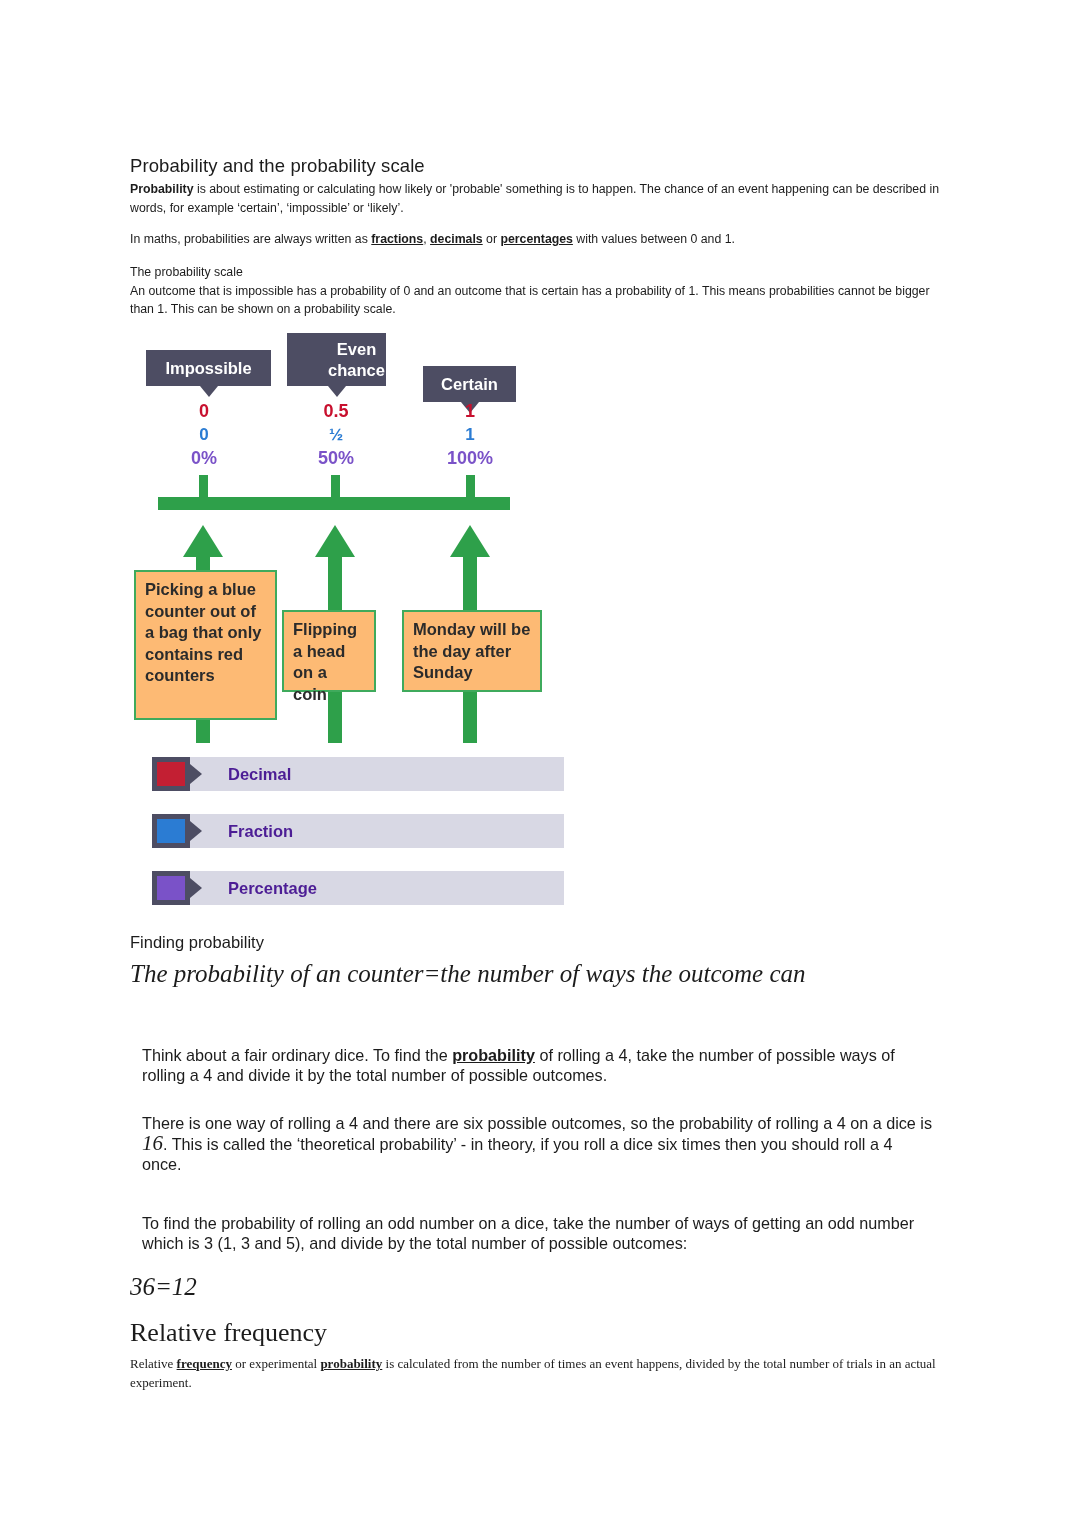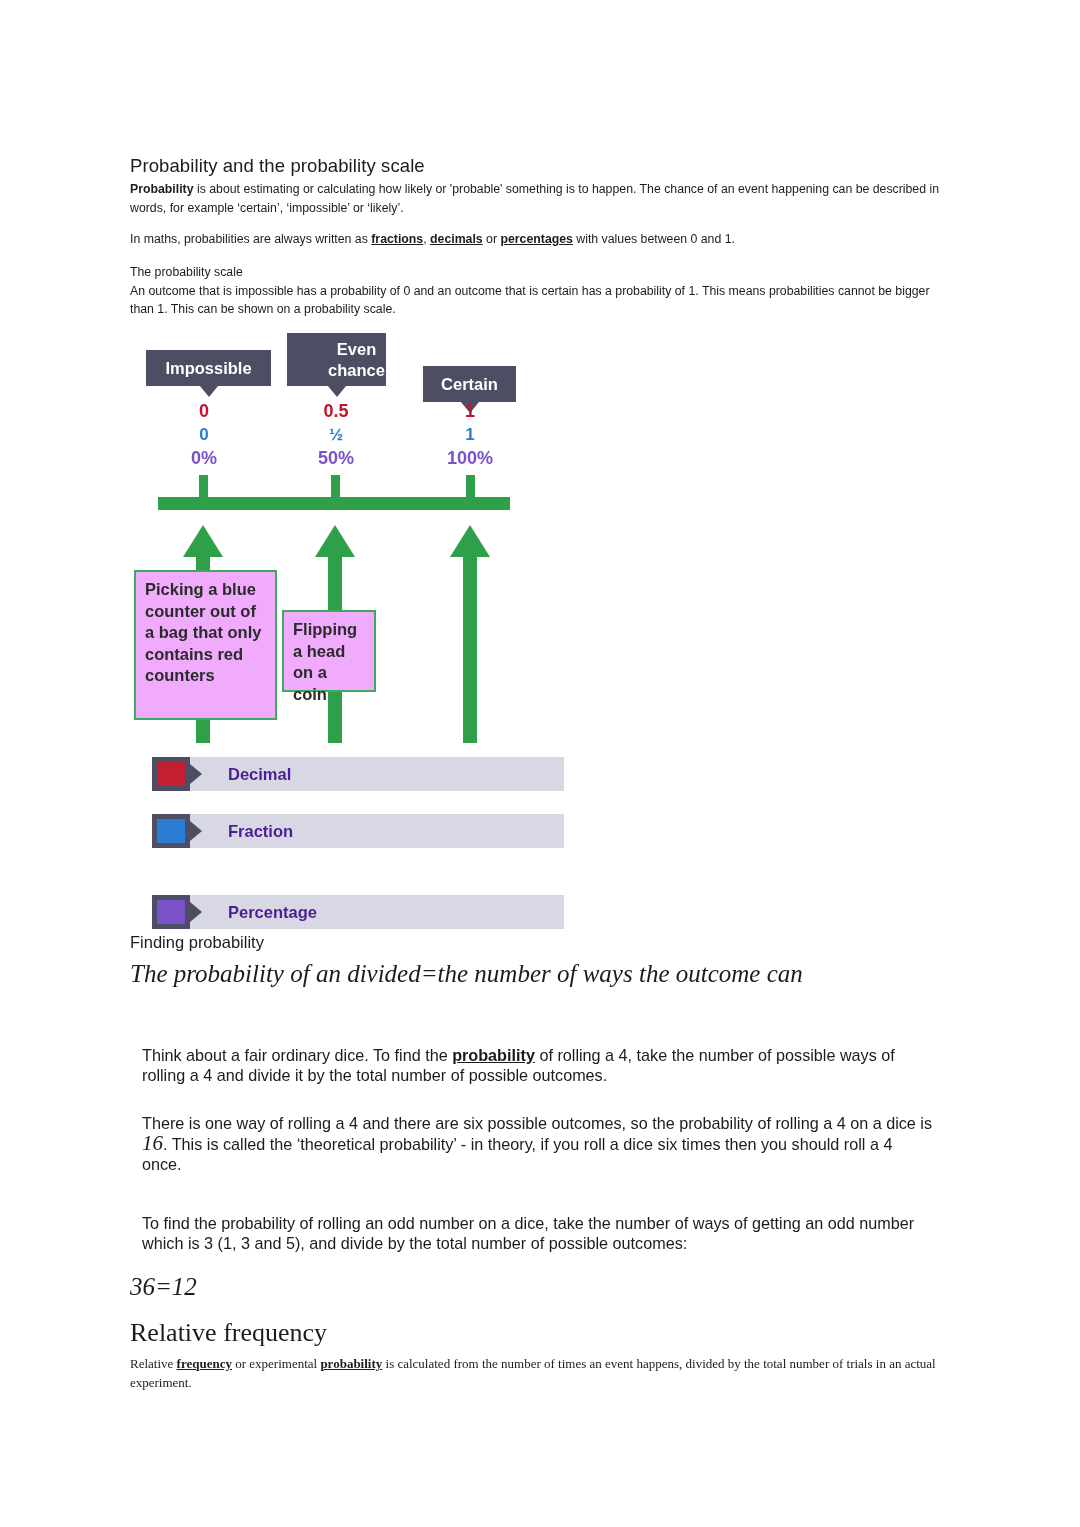--- a/index.html
+++ b/index.html
@@ -160,21 +160,21 @@
     position: absolute;
     left: 0; top: 0;
     width: 0; height: 0;
     border-left: 20px solid transparent;
     border-right: 20px solid transparent;
     border-bottom: 32px solid #2ea04a;
   }
 
   .evbox {
     position: absolute;
-    background: #f0abfc;
+    background: #fdba74;
     border: 2px solid #3faa5c;
     box-sizing: border-box;
     font-family: "Liberation Sans", sans-serif;
     font-weight: bold;
     font-size: 16.5px;
     line-height: 21.5px;
     color: #2b2b2b;
     padding: 7px 9px;
   }
 
@@ -291,56 +291,57 @@
     </div>
     <div class="arrow-up" style="left:320px; top:200px; height:218px;">
       <div class="headtri"></div>
       <div class="shaft" style="top:30px; height:188px;"></div>
     </div>
 
     <div class="evbox" style="left:4px; top:245px; width:143px; height:150px;">Picking a blue counter out of a bag that only contains red counters</div>
 
     <div class="evbox" style="left:152px; top:285px; width:94px; height:82px;">Flipping a head on a coin</div>
 
+    <div class="evbox" style="left:272px; top:285px; width:140px; height:82px;">Monday will be the day after Sunday</div>
 
     <div class="legend-row" style="left:22px; top:432px; width:412px;">
       <div class="legend-bar" style="width:374px;"></div>
       <div class="legend-sw-frame">
         <div class="legend-sw-inner" style="background:#c31f33;"></div>
       </div>
       <div class="legend-point"></div>
       <div class="legend-text">Decimal</div>
     </div>
 
     <div class="legend-row" style="left:22px; top:489px; width:412px;">
       <div class="legend-bar" style="width:374px;"></div>
       <div class="legend-sw-frame">
         <div class="legend-sw-inner" style="background:#2b7cd3;"></div>
       </div>
       <div class="legend-point"></div>
       <div class="legend-text">Fraction</div>
     </div>
 
-    <div class="legend-row" style="left:22px; top:570px; width:412px;">
+    <div class="legend-row" style="left:22px; top:546px; width:412px;">
       <div class="legend-bar" style="width:374px;"></div>
       <div class="legend-sw-frame">
         <div class="legend-sw-inner" style="background:#7a52c8;"></div>
       </div>
       <div class="legend-point"></div>
       <div class="legend-text">Percentage</div>
     </div>
 
   </div>
 
   <div class="col" style="top:933px;">
     <div class="lbl" style="font-size:16.5px;">Finding probability</div>
   </div>
 
   <div class="col" style="top:957px;">
-    <div class="formula">The probability of an divided=the number of ways the outcome can</div>
+    <div class="formula">The probability of an counter=the number of ways the outcome can</div>
   </div>
 
   <div class="col" style="top:1033px;">
     <p class="body"><span>Think about a fair ordinary dice. To find the </span><b class="u">probability</b><span> of rolling a 4, take the number of possible ways of rolling a 4 and divide it by the total number of possible outcomes.</span></p>
   </div>
 
   <div class="col" style="top:1101px;">
     <p class="body"><span>There is one way of rolling a 4 and there are six possible outcomes, so the probability of rolling a 4 on a dice is </span><span class="inline-frac">16</span><span>. This is called the ‘theoretical probability’ - in theory, if you roll a dice six times then you should roll a 4 once.</span></p>
   </div>
 

